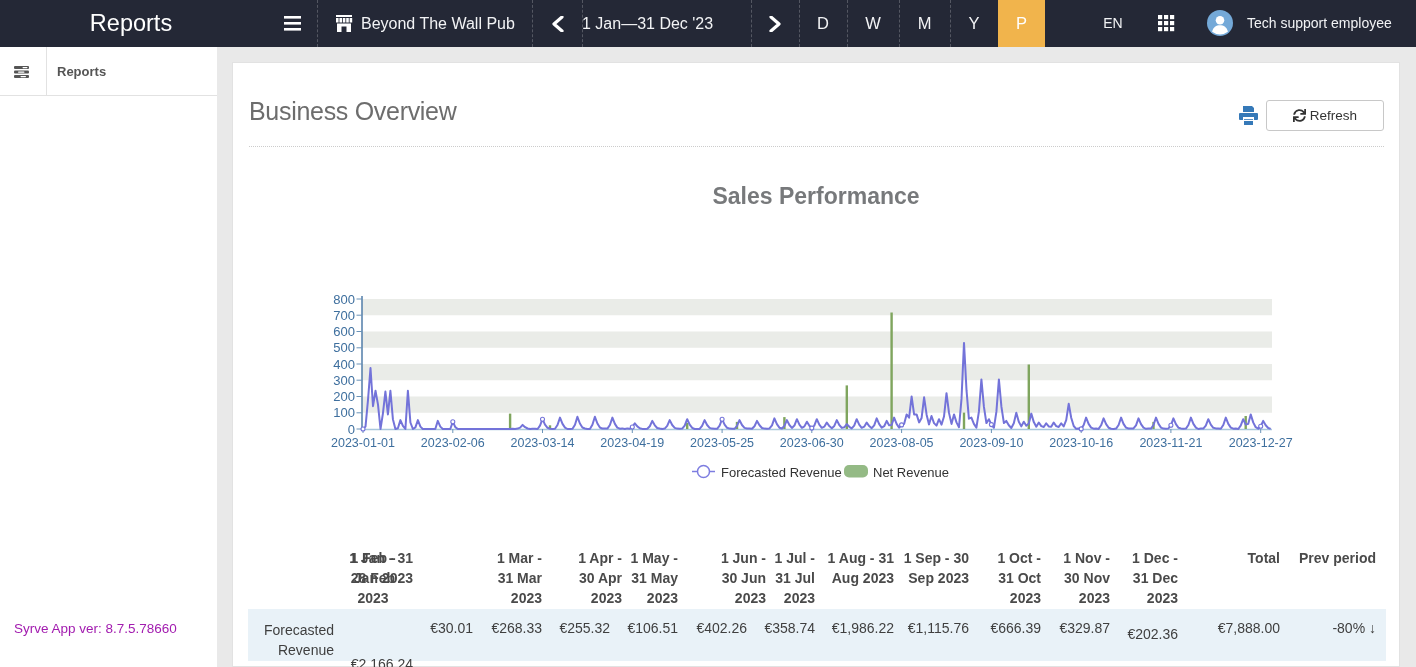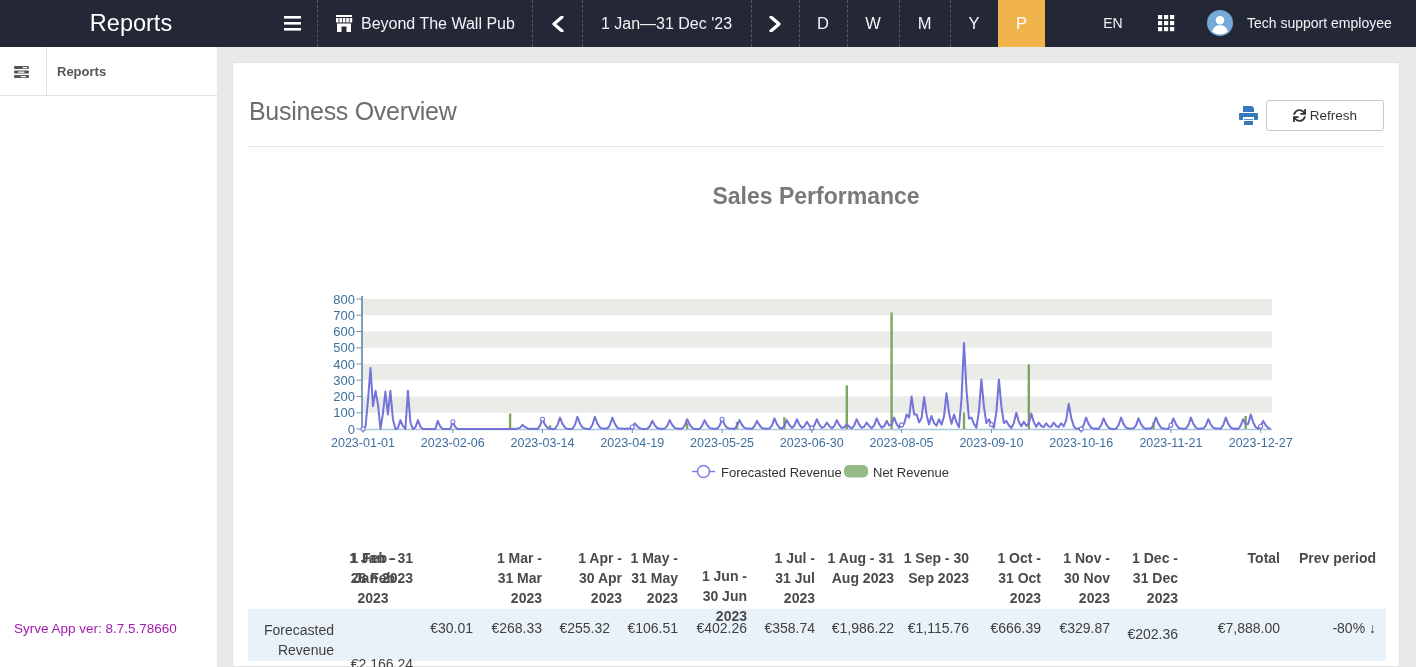--- a/index.html
+++ b/index.html
@@ -37,21 +37,21 @@
     <rect x="1" y="0" width="16" height="2" fill="#fff"></rect>
     <path d="M1 3 h2.6 v4.5 h-2.6 z M4.4 3 h2.6 v4.5 h-2.6 z M7.8 3 h2.6 v4.5 h-2.6 z M11.2 3 h2.6 v4.5 h-2.6 z M14.6 3 h2.6 v4.5 h-2.6 z" fill="#fff"></path>
     <path d="M2 8.5 h14 v8.5 h-4.5 v-5.5 h-5 v5.5 h-4.5 z" fill="#fff"></path>
   </svg>
   <div class="htxt" style="left:361px">Beyond The Wall Pub</div>
   <div class="sep" style="left:532px"></div>
   <svg class="abs" style="left:551px;top:15.5px" width="13" height="16" viewBox="0 0 13 16">
       <path d="M11 1 L3 8 L11 15" fill="none" stroke="#fff" stroke-width="3.2" stroke-linecap="round" stroke-linejoin="round"></path>
     </svg>
   <div class="sep" style="left:582px"></div>
-  <div class="htxt" style="left:582px;width:169px;text-align:center">1 Jan—31 Dec '23</div>
+  <div class="htxt" style="left:582px;width:169px;text-align:left">1 Jan—31 Dec '23</div>
   <div class="sep" style="left:751px"></div>
   <svg class="abs" style="left:769px;top:15.5px" width="13" height="16" viewBox="0 0 13 16">
       <path d="M2 1 L10 8 L2 15" fill="none" stroke="#fff" stroke-width="3.2" stroke-linecap="round" stroke-linejoin="round"></path>
     </svg>
   <div class="sep" style="left:799px"></div>
   <div class="htxt" style="left:799px;width:48px;text-align:center;font-size:16.5px">D</div>
   <div class="sep" style="left:847px"></div>
   <div class="htxt" style="left:847px;width:52px;text-align:center;font-size:16.5px">W</div>
   <div class="sep" style="left:899px"></div>
   <div class="htxt" style="left:899px;width:51px;text-align:center;font-size:16.5px">M</div>
@@ -189,21 +189,21 @@
 <rect x="844" y="465" width="24" height="12.5" rx="5" fill="#94ba85"></rect>
 <text x="873" y="476.5" fill="#333" font-size="13">Net Revenue</text>
 </svg>
 
 <div id="bluerow"></div>
 <div class="cell hcell" style="left:213px;top:548px;width:200px;">1 Jan - 31<br>Jan 2023</div>
 <div class="cell hcell" style="left:273px;top:548px;width:200px;text-align:center;">1 Feb -<br>28 Feb<br>2023</div>
 <div class="cell hcell" style="left:342px;top:548px;width:200px;">1 Mar -<br>31 Mar<br>2023</div>
 <div class="cell hcell" style="left:422px;top:548px;width:200px;">1 Apr -<br>30 Apr<br>2023</div>
 <div class="cell hcell" style="left:478px;top:548px;width:200px;">1 May -<br>31 May<br>2023</div>
-<div class="cell hcell" style="left:547px;top:548px;width:200px;margin-top:18px;">1 Jun -<br>30 Jun<br>2023</div>
+<div class="cell hcell" style="left:566px;top:548px;width:200px;">1 Jun -<br>30 Jun<br>2023</div>
 <div class="cell hcell" style="left:615px;top:548px;width:200px;">1 Jul -<br>31 Jul<br>2023</div>
 <div class="cell hcell" style="left:694px;top:548px;width:200px;">1 Aug - 31<br>Aug 2023</div>
 <div class="cell hcell" style="left:769px;top:548px;width:200px;">1 Sep - 30<br>Sep 2023</div>
 <div class="cell hcell" style="left:841px;top:548px;width:200px;">1 Oct -<br>31 Oct<br>2023</div>
 <div class="cell hcell" style="left:910px;top:548px;width:200px;">1 Nov -<br>30 Nov<br>2023</div>
 <div class="cell hcell" style="left:978px;top:548px;width:200px;">1 Dec -<br>31 Dec<br>2023</div>
 <div class="cell hcell" style="left:1080px;top:548px;width:200px;">Total</div>
 <div class="cell hcell" style="left:1176px;top:548px;width:200px;">Prev period</div>
 <div class="cell" style="left:134px;top:620px;width:200px;line-height:20px;">Forecasted<br>Revenue</div>
 <div class="cell" style="left:213px;top:620px;width:200px;margin-top:36px;">€2,166.24</div>

